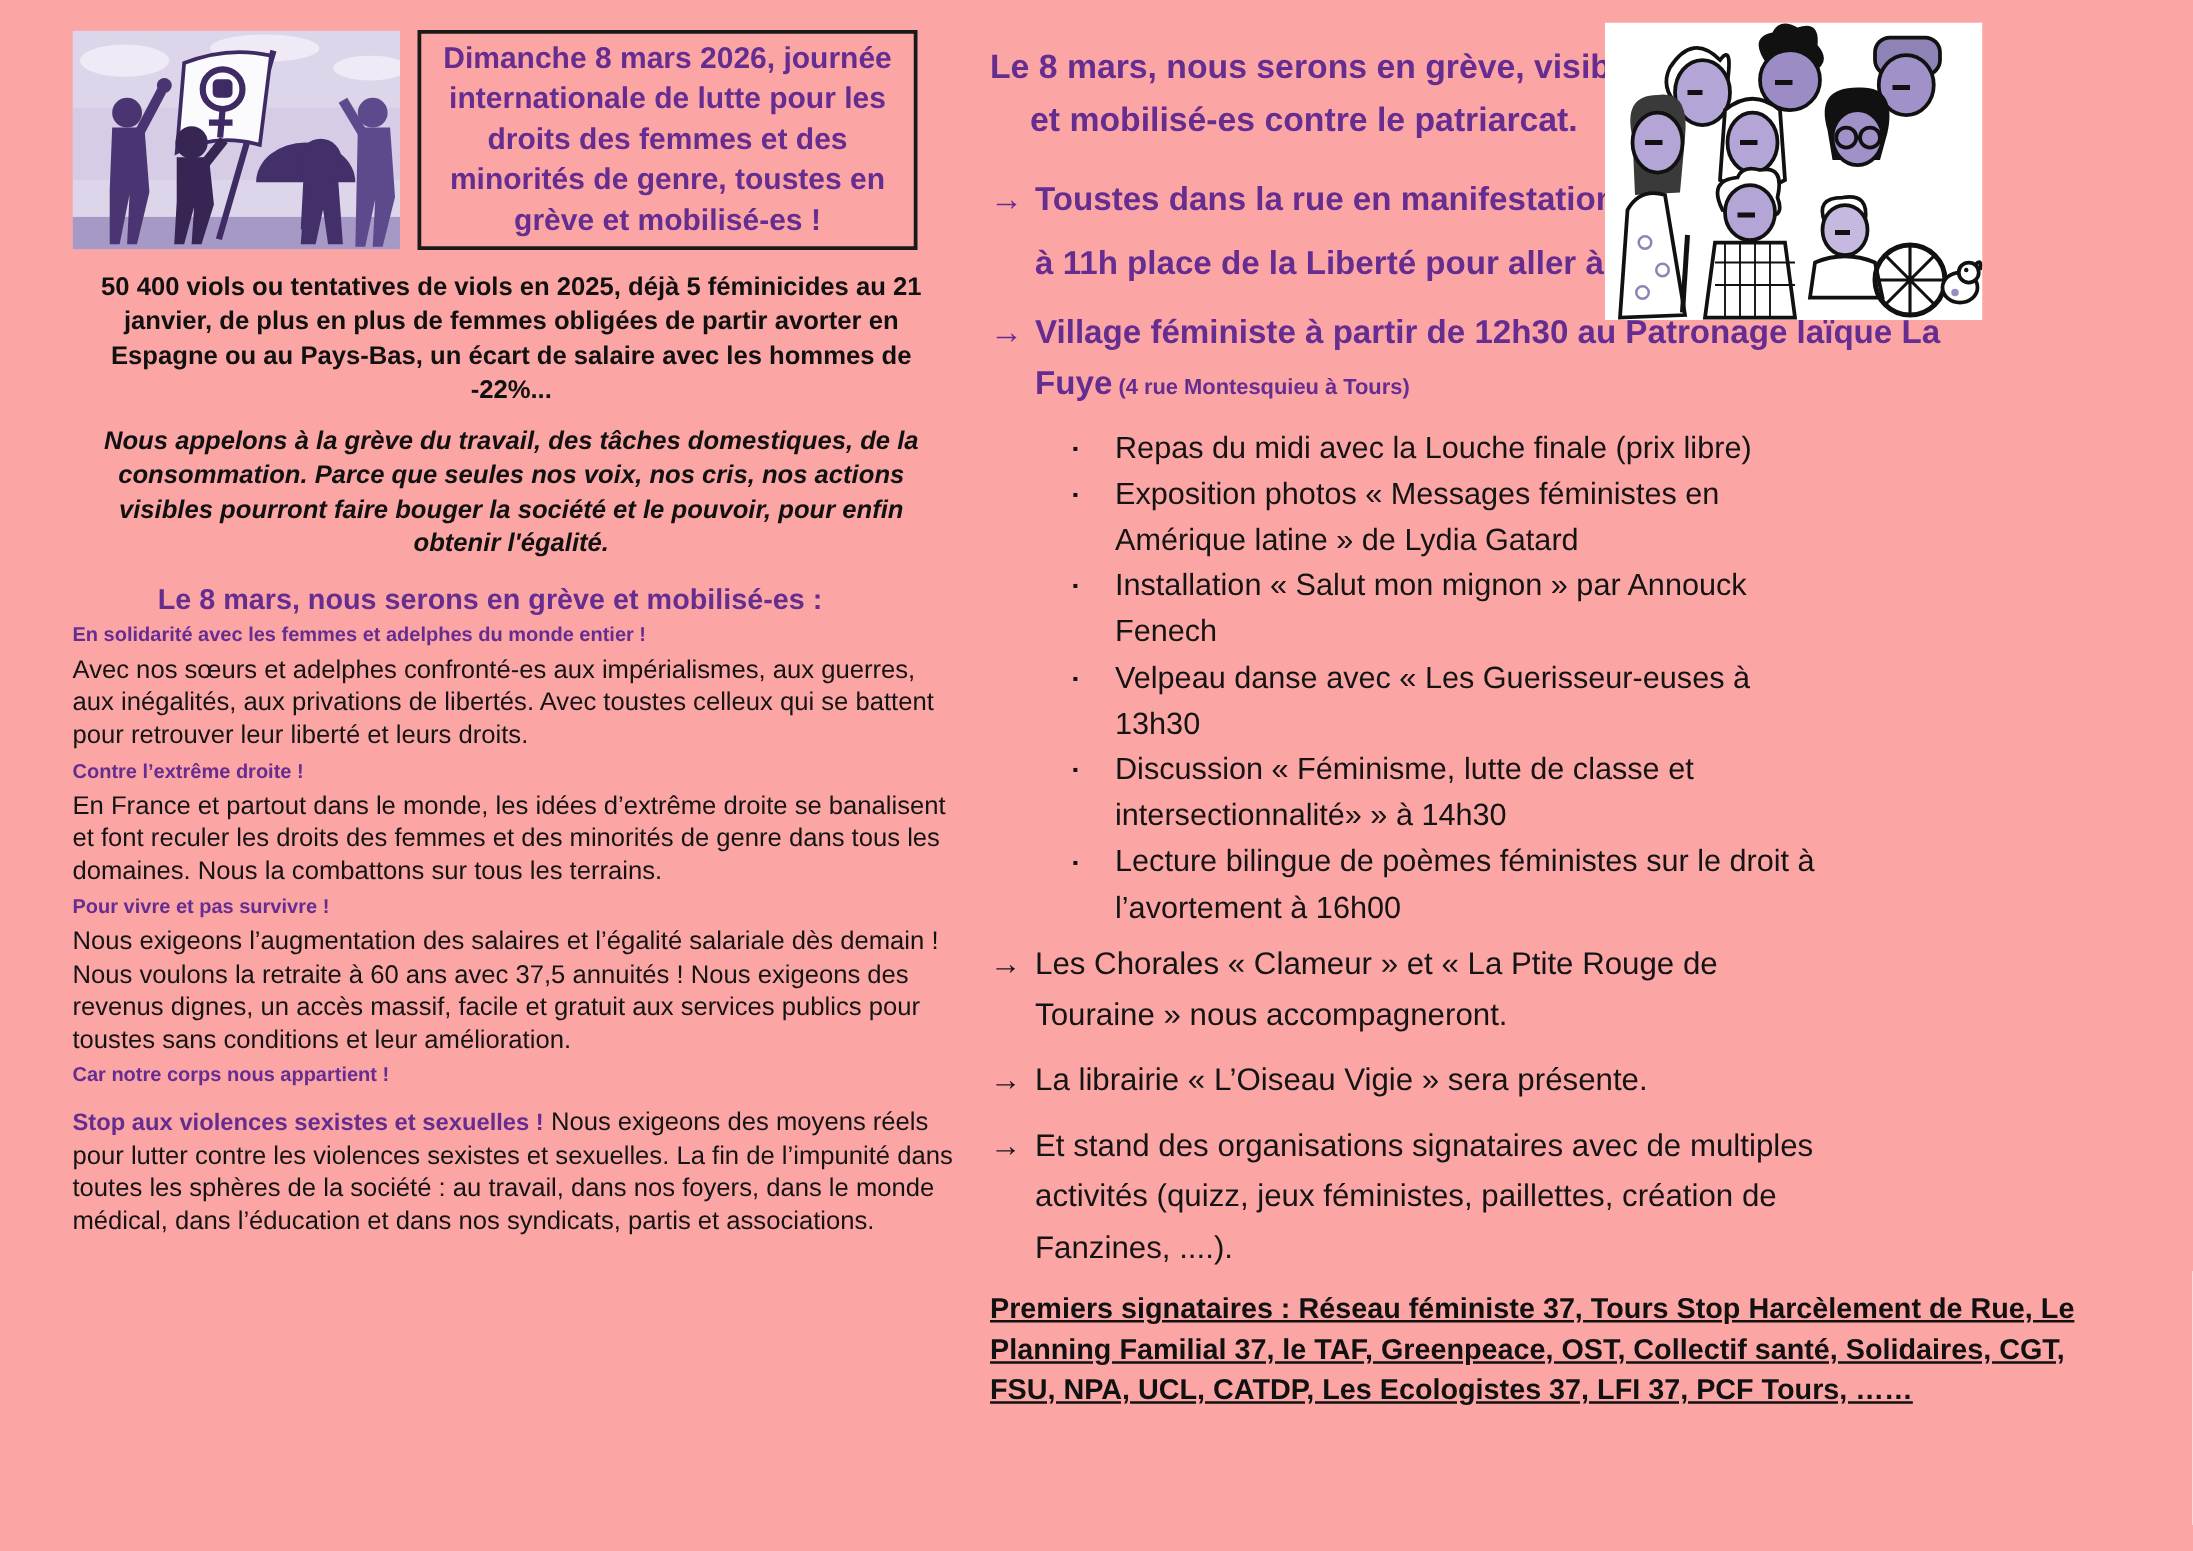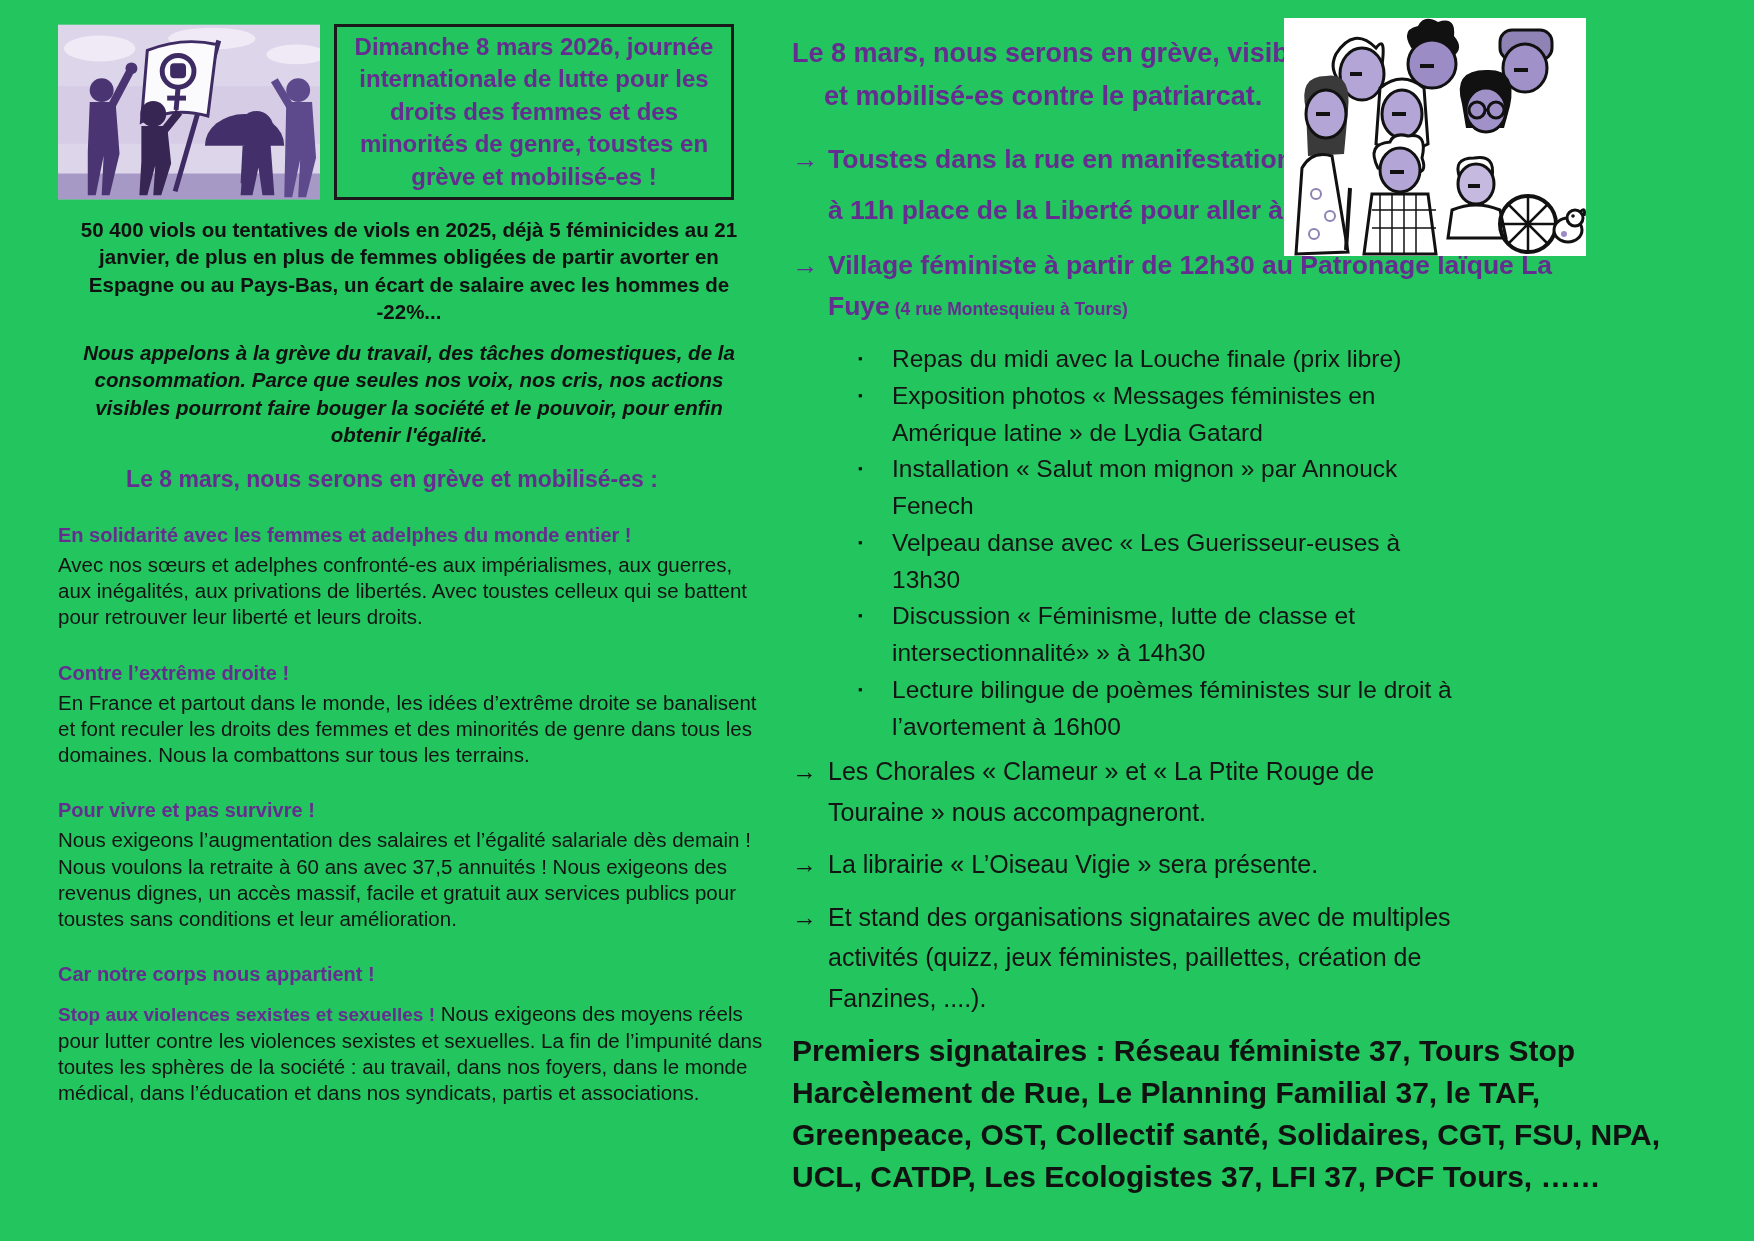--- a/index.html
+++ b/index.html
@@ -1,58 +1,58 @@
 <!DOCTYPE html>
 <html lang="fr"><head>
 <meta charset="utf-8">
 <style>
   html,body { margin:0; padding:0; background:#ffffff; }
   .page {
     width:1754px; height:1241px; position:relative; overflow:hidden;
-    background:#22c55e; color:#1b1b1b;
+    background:#fca5a5; color:#1b1b1b;
     font-family:"Liberation Sans", sans-serif;
     display:flex;
   }
   
   .col-left { width:708px; padding:24px 0 0 58px; flex:none; }
   .header-row { display:flex; gap:14px; align-items:stretch; }
   .march-art { width:262px; height:176px; flex:none; display:block; }
   .title-box {
     box-sizing:border-box; width:400px; height:176px;
     border:3px solid #1a1a1a; display:flex; align-items:center; justify-content:center;
     padding:6px 14px;
   }
   .title-box p {
     margin:0; text-align:center; color:#662d91; font-weight:bold;
     font-size:24px; line-height:1.35;
   }
   .intro { font-weight:bold; text-align:center; font-size:20.5px; line-height:1.33; margin:16px 6px 0 0; color:#111; }
   .intro + .intro { margin-top:14px;font-style:italic; }
   .subtitle { color:#662d91; font-weight:bold; text-align:center; font-size:23px; margin:18px 40px 4px 0; }
-  .sec-h { color:#662d91; font-size:20px; font-weight:bold; margin:31px 0 5px; }
+  .sec-h { color:#662d91; font-size:16px; font-weight:bold; margin:7px 0 5px; }
   .sec-p { font-size:20.5px; line-height:1.28; margin:0; color:#141414; }
   .runin { margin-top:15px; font-size:20.5px; line-height:1.28; color:#141414; }
   .runin .rh { color:#662d91; font-weight:bold; font-size:19px; }
   
   .col-right { position:relative; width:940px; padding:26px 0 0 26px; flex:none; }
   .crowd-art { position:absolute; left:518px; top:18px; width:302px; height:238px; }
   .r-head {
     color:#662d91; font-weight:bold; font-size:27px; line-height:1.6;
     width:520px; padding-left:32px; text-indent:-32px; margin:6px 0 16px;
   }
   .r-item { display:flex; margin:0 0 10px; }
   .r-item .arrow { flex:none; width:36px; }
   .purple-item { color:#662d91; font-weight:bold; font-size:26.5px; line-height:1.9; width:566px; }
   .village-item { color:#662d91; font-weight:bold; font-size:26.5px; line-height:1.55; width:730px; margin-bottom:4px; }
   .village-item .note { font-size:17.5px; }
   .bullets { list-style:none; margin:6px 0 6px 66px; padding:0; font-size:24.5px; line-height:1.5; width:610px; color:#141414; }
   .bullets li { display:flex; }
   .bullets .sq { flex:none; width:34px; font-size:13px; padding-top:8px; color:#111; }
   .black-item { color:#141414; font-size:25px; line-height:1.62; width:648px; margin-bottom:2px; }
-  .signatories { font-weight:bold; font-size:30px; line-height:1.4; width:872px; margin:10px 0 0; color:#111; }
+  .signatories { font-weight:bold; font-size:23px; line-height:1.4; width:872px; margin:10px 0 0; color:#111;text-decoration:underline; }
 </style>
 </head>
 <body>
 
 <div class="page">
 
   <div class="col-left">
 
     <div class="header-row">
 

